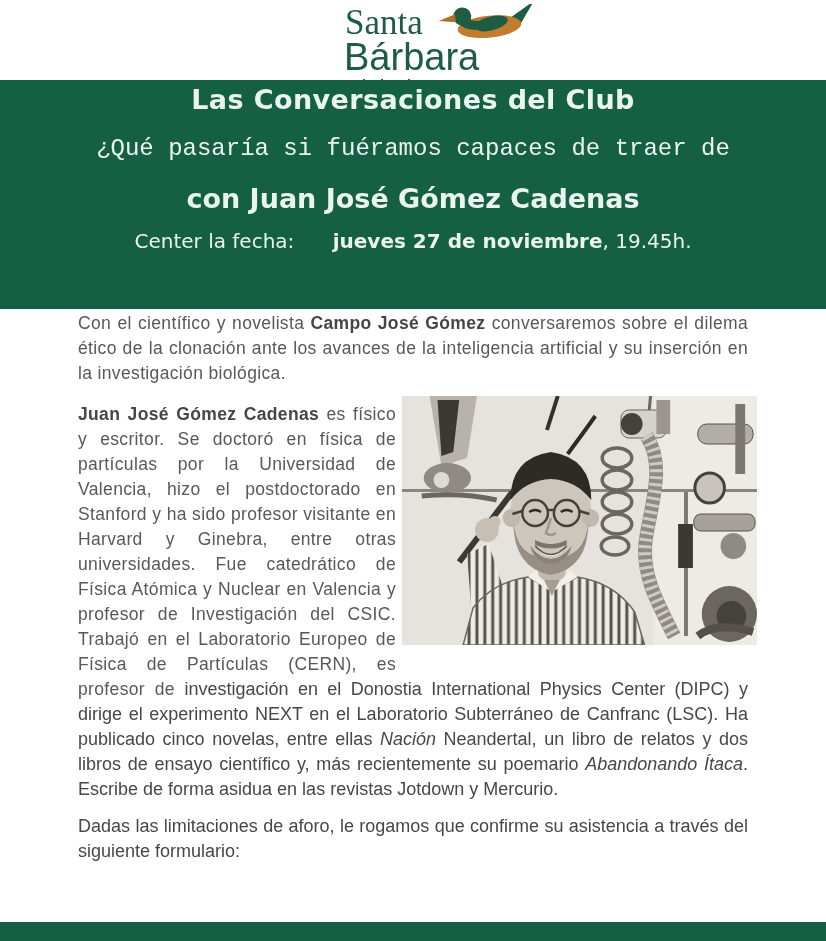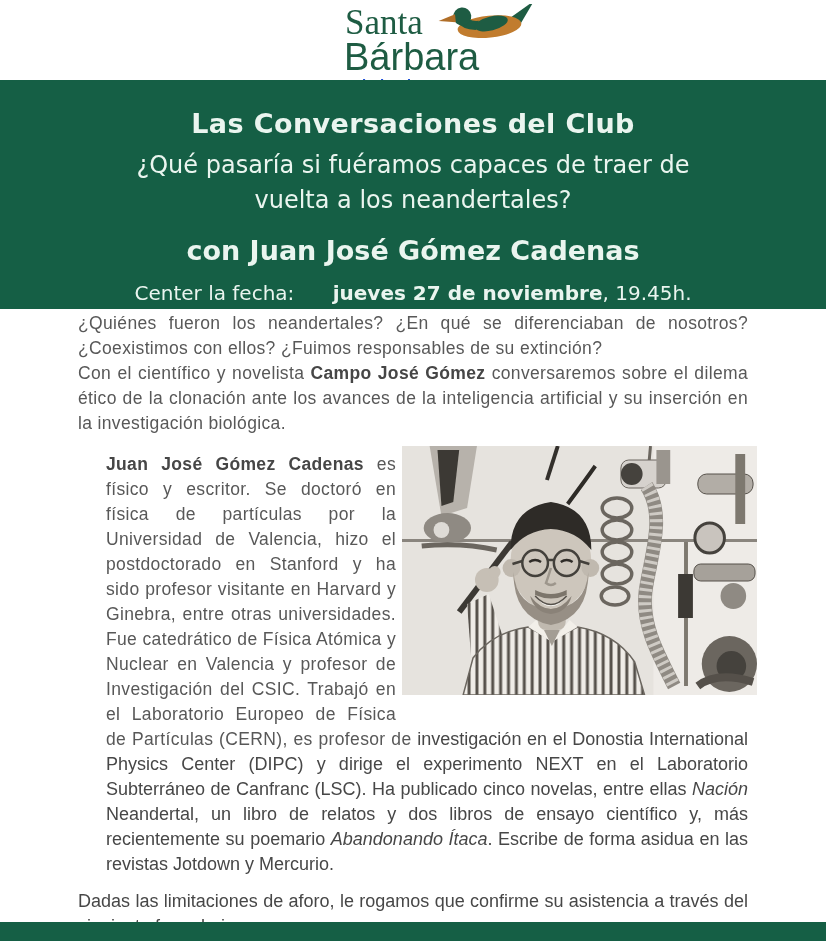--- a/index.html
+++ b/index.html
@@ -12,35 +12,35 @@
               font-size:35px;line-height:34px;color:#1e5c43;}
   .logo-barbara{position:absolute;left:344px;top:39px;font-family:Liberation Sans, sans-serif;
               font-size:38px;line-height:37px;color:#1e5c43;}
   .logo-tagline{position:absolute;left:345px;top:77px;font-family:Liberation Sans, sans-serif;
               font-size:23px;line-height:24px;color:#1d4ed8;}
   .duck{position:absolute;left:433px;top:4px;width:106px;height:37px;}
 
   
   .banner{position:relative;height:229px;background:#155f45;color:#eaf5ef;text-align:center;
           font-family:"DejaVu Sans",sans-serif;}
-  .banner-title{padding-top:28px;font-size:27px;font-weight:700;letter-spacing:.4px;line-height:32px;}
+  .banner-title{padding-top:4px;font-size:27px;font-weight:700;letter-spacing:.4px;line-height:32px;}
   .banner-q{font-size:24px;line-height:35px;font-weight:400;}
-  .banner-q.first{margin-top:8px;}
+  .banner-q.first{margin-top:15px;font-family:Liberation Mono, monospace;}
   .banner-speaker{margin-top:17px;font-size:27px;font-weight:700;line-height:31px;}
   .banner-date{margin-top:15px;font-size:20px;line-height:24px;font-weight:400;}
   .banner-date strong{font-weight:700;margin-left:32px;}
 
   
   .content{position:relative;padding:2px 78px 0 78px;}
   p.para{margin:0;text-align:justify;line-height:25px;}
   .geo{font-family:"Liberation Sans",sans-serif;font-size:17.5px;letter-spacing:.02em;color:#585858;}
   .content span.b{font-weight:700;color:#464646;}
   .content span.i{font-style:italic;}
   .content span.alt{font-family:"Liberation Sans",sans-serif;font-size:18px;letter-spacing:0;color:#474747;}
-  .bio-block{margin-top:16px;margin-left:28px;}
+  .bio-block{margin-top:16px;}
   .bio-block::after{content:"";display:block;clear:both;}
   .photo{float:right;width:355px;height:249px;margin:-6px -9px 12px 6px;padding:0;}
   .photo svg{display:block;width:100%;height:100%;}
   .closing{margin-top:12px !important;}
 
   
   .footer-bar{position:absolute;left:0;right:0;top:922px;height:19px;background:#155f45;}
 </style>
 </head>
 <body>
@@ -59,27 +59,25 @@
         <circle cx="30" cy="10" r="9" fill="#1e5c43"></circle>
         <polygon points="23,7 6,12 23,15" fill="#b06e28"></polygon>
         <ellipse cx="58" cy="20" rx="17" ry="7" fill="#1e5c43" transform="rotate(-8 58 20)"></ellipse>
       </g>
     </svg>
   </header>
 
   <section class="banner">
     <div class="banner-title">Las Conversaciones del Club</div>
     <div class="banner-q first">¿Qué pasaría si fuéramos capaces de traer de</div>
-    <div class="banner-q">vuelta a los neandertales?</div>
     <div class="banner-speaker">con Juan José Gómez Cadenas</div>
     <div class="banner-date"><span>Center la fecha: </span><strong>jueves 27 de noviembre</strong><span>, 19.45h.</span></div>
   </section>
 
   <main class="content">
-    <p class="para geo"><span>¿Quiénes fueron los neandertales? ¿En qué se diferenciaban de nosotros? ¿Coexistimos con ellos? ¿Fuimos responsables de su extinción?</span></p>
     <p class="para geo"><span>Con el científico y novelista </span><span class="b">Campo José Gómez</span><span> conversaremos sobre el dilema ético de la clonación ante los avances de la inteligencia artificial y su inserción en la investigación biológica.</span></p>
 
     <div class="bio-block">
       <figure class="photo">
         <svg viewBox="0 0 360 249" preserveAspectRatio="none" aria-hidden="true">
           <defs>
             <pattern id="st" width="8" height="8" patternUnits="userSpaceOnUse">
               <rect width="8" height="8" fill="#efece7"></rect>
               <rect x="2.5" width="3" height="8" fill="#55504a"></rect>
             </pattern>

